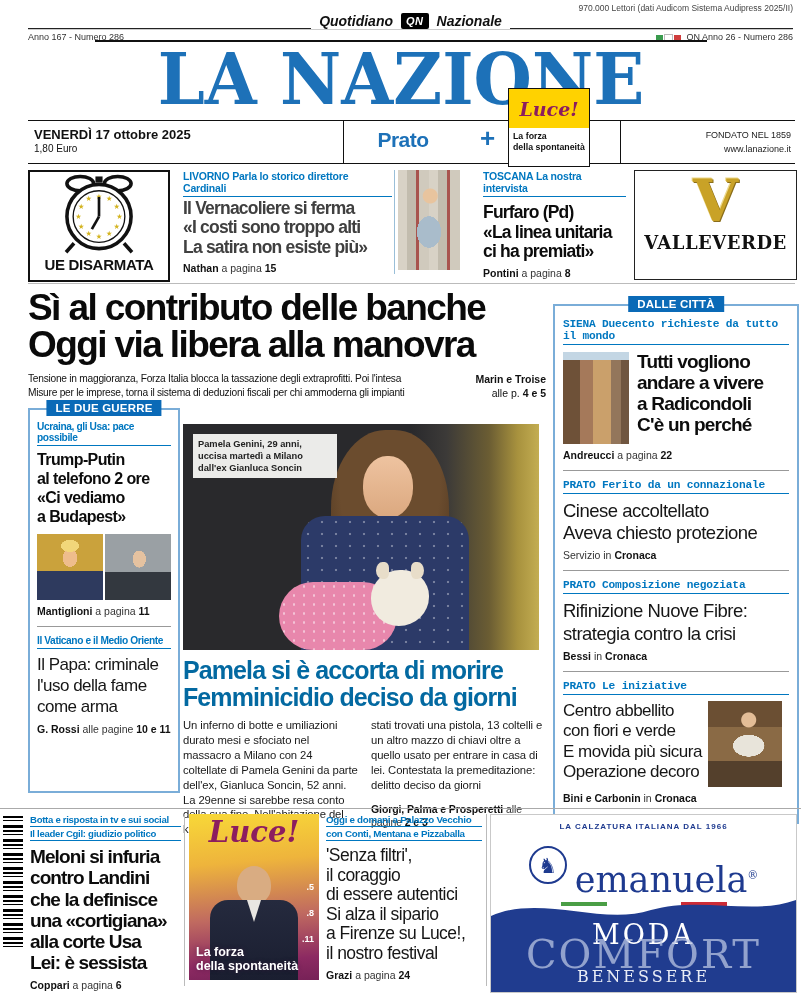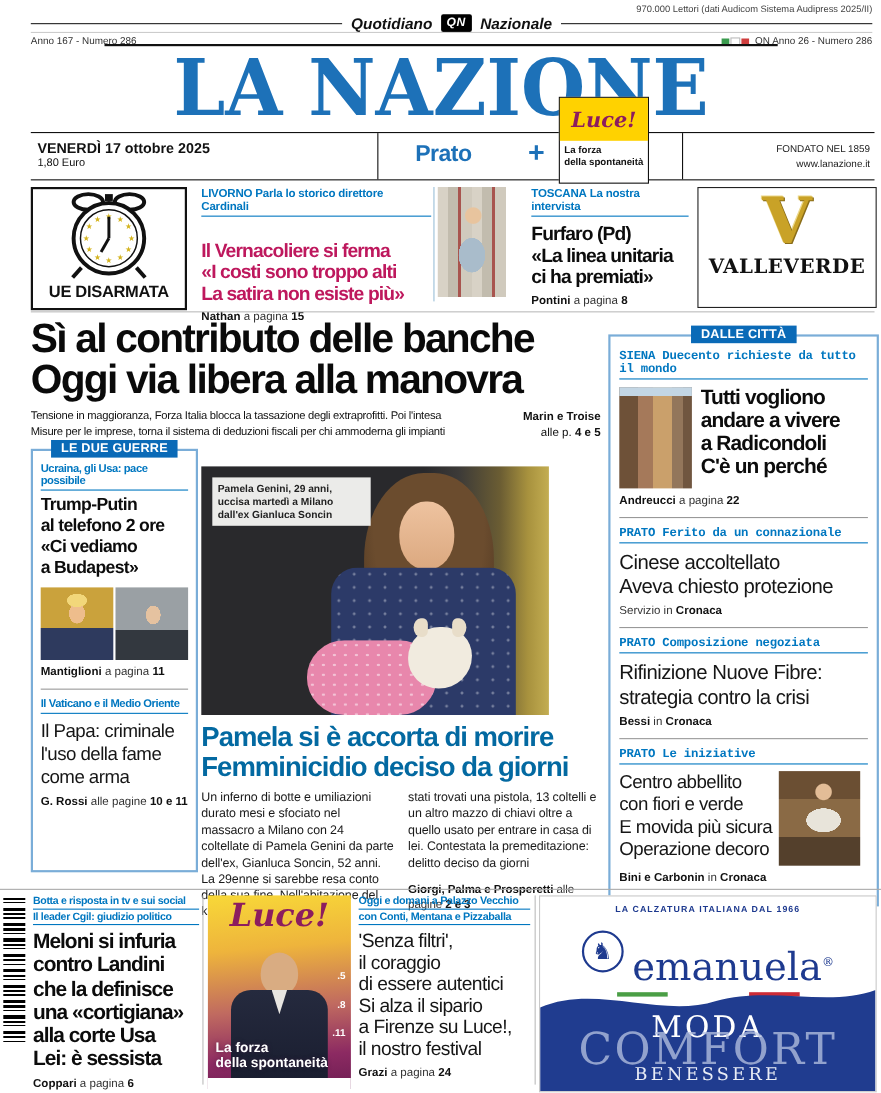--- a/index.html
+++ b/index.html
@@ -3,21 +3,21 @@
 <meta charset="utf-8">
 <style>
   html,body{margin:0;padding:0;background:#fff;}
   #page{position:relative;width:801px;height:994px;background:#fff;overflow:hidden;
         font-family:"Liberation Sans",sans-serif;color:#111;}
   .preline{white-space:pre-line;}
   b{font-weight:bold;}
 
   
   .readers{position:absolute;top:3px;right:8px;font-size:8.5px;color:#444;text-align:center;}
-  .qn-row{position:absolute;top:13px;left:28px;right:8px;display:flex;align-items:center;gap:8px;}
+  .qn-row{position:absolute;top:13px;left:28px;right:8px;display:flex;align-items:flex-end;gap:8px;}
   .qn-rule{flex:1;border-top:1.5px solid #222;margin-top:1px;}
   .qn-word{font-size:14px;font-weight:bold;font-style:italic;}
   .qn-logo{background:#000;color:#fff;font-weight:bold;font-style:italic;font-size:11px;
            padding:2px 5px;border-radius:2px;letter-spacing:0.5px;}
   .sub-rule{position:absolute;top:29px;left:28px;right:8px;border-top:1px solid #ccc;}
   .issue-row{position:absolute;top:32px;left:28px;right:8px;display:flex;
              justify-content:space-between;font-size:9px;color:#333;}
   .flag{display:inline-block;width:7px;height:5px;margin-right:1px;vertical-align:middle;}
   .flag.g{background:#3a9b4e;} .flag.w{background:#fff;border:0.5px solid #bbb;} .flag.r{background:#cf3d3d;margin-right:5px;}
 
@@ -51,21 +51,21 @@
   .kicker .kx{font-weight:600;}
   .kicker-sm{font-size:10.2px;letter-spacing:-0.4px;}
   .byline{font-size:10.5px;margin:5px 0 0;color:#111;}
   .byline .mid{font-weight:normal;color:#333;}
 
   
   .cartoon{position:absolute;top:170px;left:28px;width:138px;height:108px;border:2px solid #111;
            text-align:center;background:#fff;}
   .cartoon .cap{font-weight:800;font-size:15px;letter-spacing:-0.3px;margin-top:-2px;}
   .art-vern{position:absolute;top:170px;left:183px;width:209px;}
-  .art-vern h2{font-size:17.5px;font-weight:800;letter-spacing:-0.8px;line-height:1.1;margin:22px 0 4px;color:#be185d;}
+  .art-vern h2{font-size:17.5px;font-weight:800;letter-spacing:-0.8px;line-height:1.1;margin:2px 0 4px;color:#404040;}
   .tb-div{position:absolute;left:394px;top:170px;height:104px;border-left:1px solid #9abfd8;}
   .photo-furf{position:absolute;top:170px;left:398px;width:62px;height:100px;
     background:
       radial-gradient(circle at 52% 26%, #e8c49e 0 7px, rgba(0,0,0,0) 8px),
       radial-gradient(ellipse 20px 26px at 50% 62%, #a9bccb 0 60%, rgba(0,0,0,0) 61%),
       repeating-linear-gradient(90deg,#d8d2c6 0 9px,#c2bcae 9px 18px,#a8544e 18px 21px,#d0cabd 21px 31px);}
   .art-furf{position:absolute;top:170px;left:483px;width:143px;}
   .art-furf h2{font-size:17.5px;font-weight:800;letter-spacing:-0.8px;line-height:1.12;margin:6px 0 4px;color:#0c0c0c;}
   .ad-valleverde{position:absolute;top:170px;left:634px;width:161px;height:108px;border:1.5px solid #222;
                  text-align:center;background:#fff;}
@@ -112,21 +112,21 @@
   .col-right h3{font-size:18.5px;font-weight:400;letter-spacing:-0.5px;line-height:1.2;margin:6px 0 4px;color:#161616;}
   .prato3-row{display:flex;gap:6px;}
   .prato3-row h3{font-size:17px;}
   .photo-decoro{width:74px;height:86px;flex:none;margin-top:6px;background:
       radial-gradient(circle at 55% 22%, #e3bd97 0 7px, rgba(0,0,0,0) 8px),
       radial-gradient(ellipse 26px 18px at 55% 52%, #e8e4da 0 60%, rgba(0,0,0,0) 61%),
       linear-gradient(180deg,#6b4f33 0 30%,#8a6a45 30% 70%,#54402c 70%);}
 
   
   .pamela{position:absolute;top:424px;left:183px;width:363px;}
-  .photo-pam{position:relative;width:316px;height:226px;overflow:hidden;
+  .photo-pam{position:relative;width:356px;height:226px;overflow:hidden;
       background:linear-gradient(90deg,#29292c 0 64%,#3c3a38 74%,#6b5d33 86%,#a8923e 94%,#c3ad52);}
   .pam-hair{position:absolute;left:148px;top:6px;width:118px;height:170px;border-radius:46%;
       background:radial-gradient(ellipse at 50% 30%, #6b4c2e 0 60%, #49331f 100%);}
   .pam-face{position:absolute;left:180px;top:32px;width:50px;height:62px;border-radius:48%;
       background:linear-gradient(180deg,#eec3a0,#dba87f);}
   .pam-top{position:absolute;left:118px;top:92px;width:168px;height:134px;border-radius:24px 24px 0 0;
       background:radial-gradient(circle, rgba(255,255,255,0.35) 1px, rgba(0,0,0,0) 1.6px) 0 0/14px 12px,#2c3a68;}
   .pam-dogcoat{position:absolute;left:96px;top:158px;width:118px;height:68px;border-radius:40px;
       background:radial-gradient(circle, rgba(255,255,255,0.5) 1px, rgba(0,0,0,0) 1.4px) 0 0/10px 9px,#e887ac;}
   .pam-dog{position:absolute;left:188px;top:146px;width:58px;height:56px;border-radius:50% 46% 52% 48%;background:#f1ebdf;}

